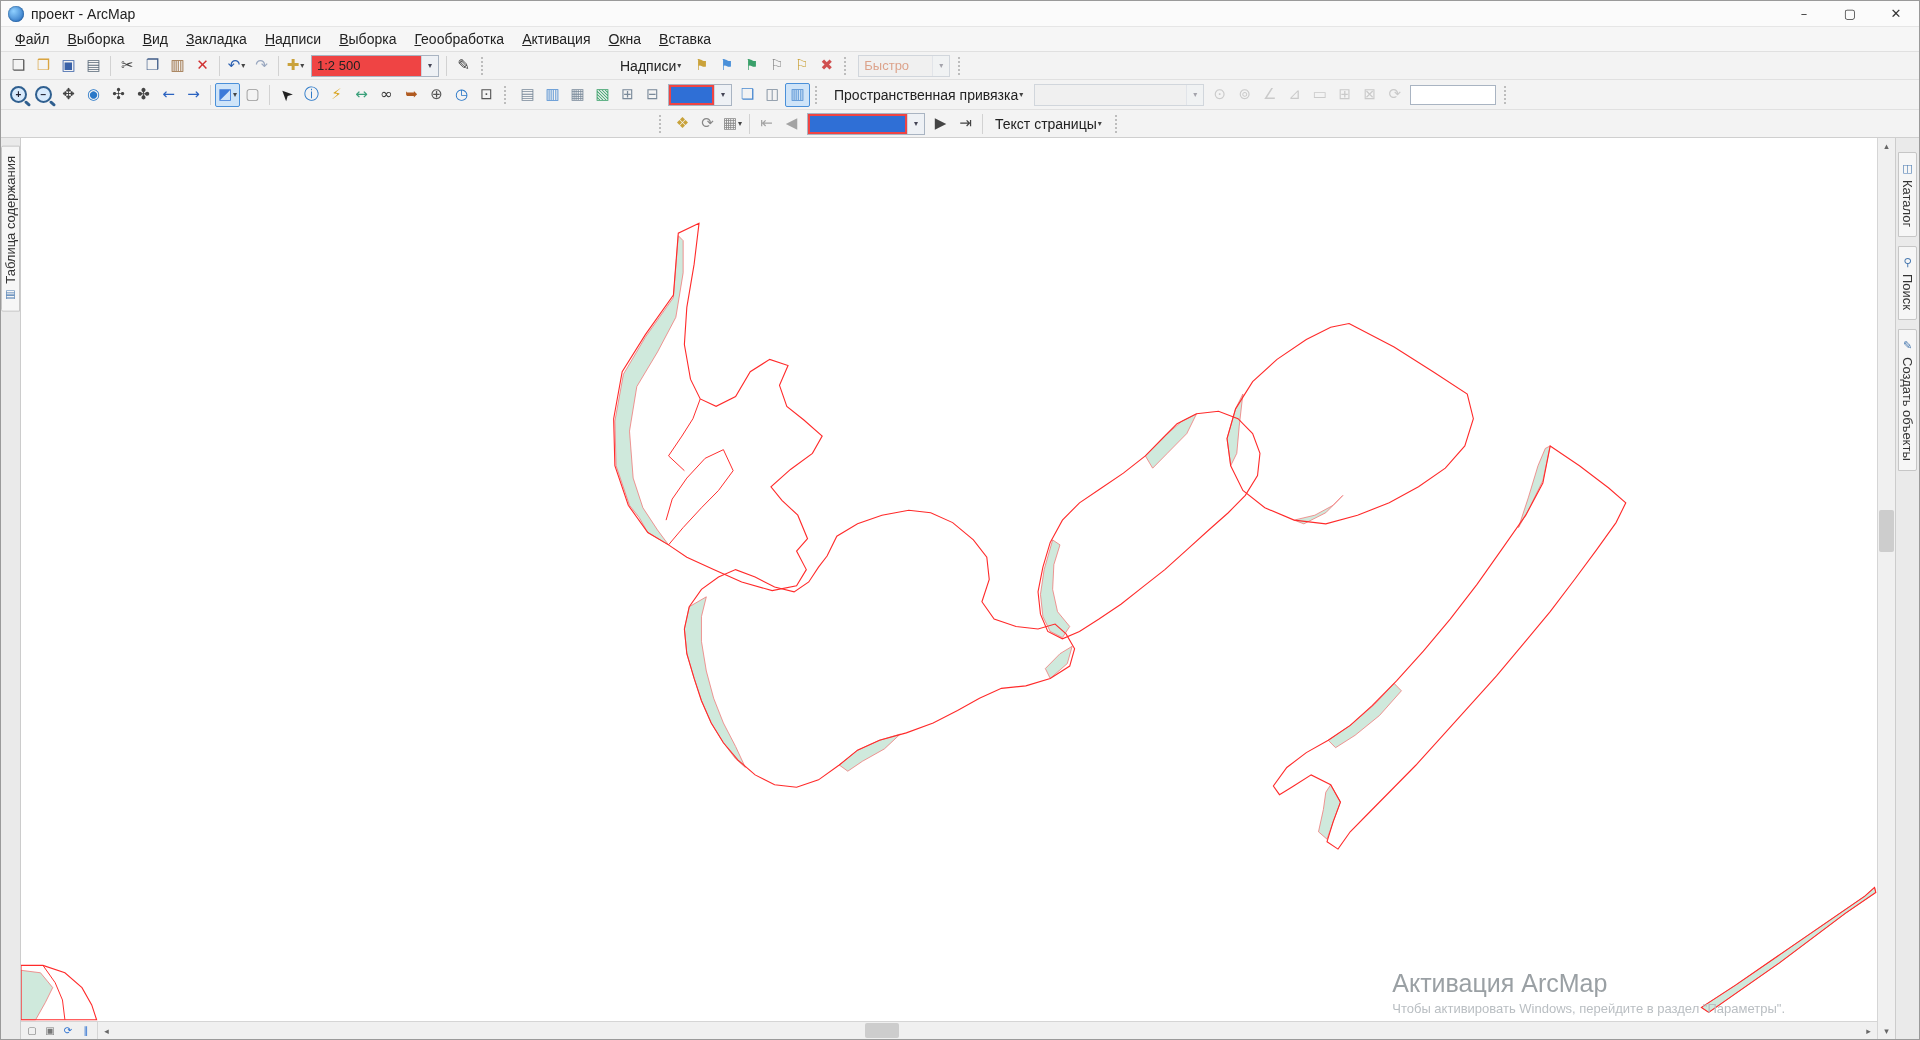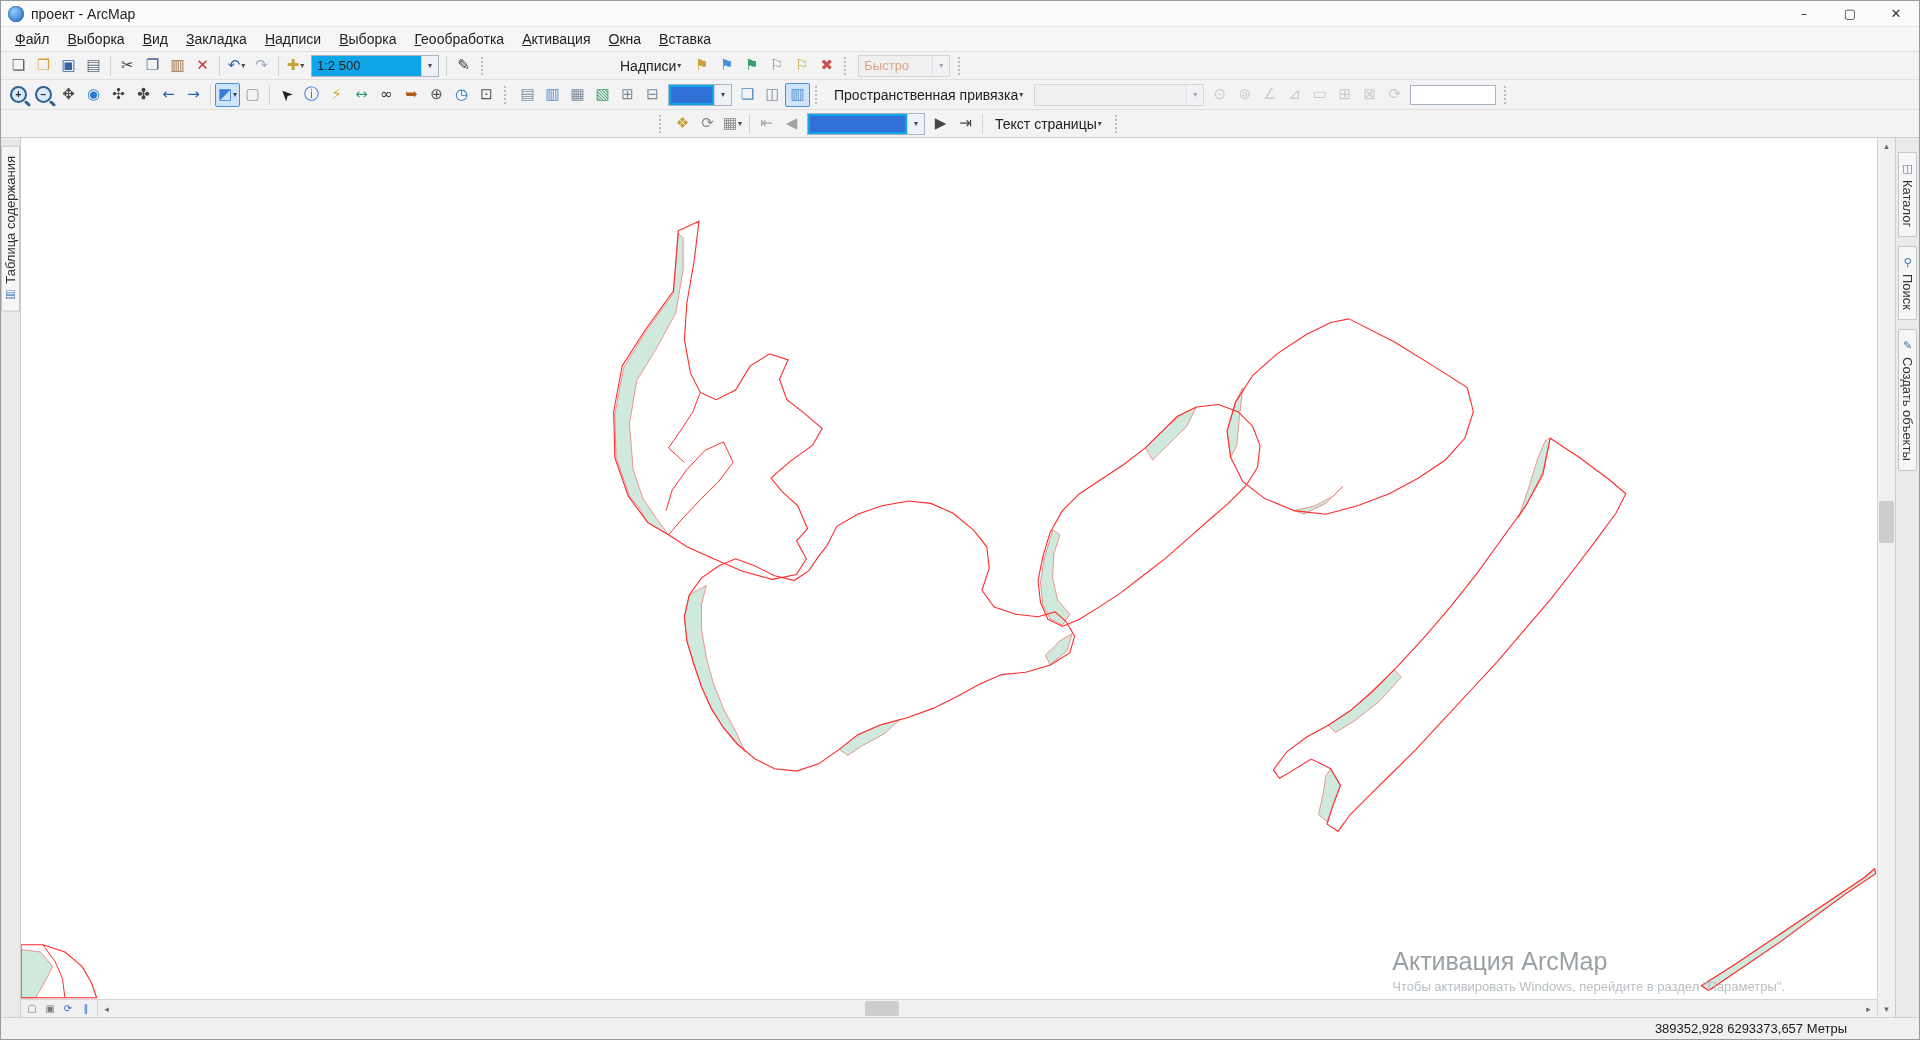--- a/index.html
+++ b/index.html
@@ -16,21 +16,21 @@
   
   .trow{display:flex;align-items:center;background:#f3f3f3;border-top:1px solid #e0e0e0;padding-left:5px;overflow:hidden}
   .tbtn{width:23px;height:22px;display:inline-flex;align-items:center;justify-content:center;border:1px solid transparent;border-radius:2px;flex:0 0 auto}
   .tbtn .g{font-size:15px;line-height:1;font-family:"DejaVu Sans",sans-serif;display:inline-block}
   .tbtn.pressed{background:#cfe4f8;border-color:#4a90d9}
   .dis{opacity:.45}
   .caret{font-size:8px;color:#444;margin-left:1px;font-family:"DejaVu Sans",sans-serif}
   .tsep{width:1px;height:20px;background:#d2d2d2;margin:0 4px;flex:0 0 1px}
   .grip{width:4px;height:18px;margin:0 5px;border-left:2px dotted #bdbdbd;flex:0 0 4px}
   .tspacer{display:inline-block;height:1px;flex:0 0 auto}
-  .combo{height:22px;background:#0ea5e9;border:1px solid #a9b4c2;display:inline-flex;align-items:stretch;margin:0 3px;box-sizing:border-box;flex:0 0 auto}
+  .combo{height:22px;background:#ef4444;border:1px solid #a9b4c2;display:inline-flex;align-items:stretch;margin:0 3px;box-sizing:border-box;flex:0 0 auto}
   .combo.dis{background:#ededed}
   .combo.dis .cv{color:#c2410c}
   .cv{flex:1;padding:1px 5px;font-size:13px;white-space:nowrap;overflow:hidden;display:flex;align-items:center}
   .cv.sel{background:#2f6fd6;color:#eaf2ff;margin:2px;padding:0 3px}
   .cbtn{width:16px;display:flex;align-items:center;justify-content:center;font-size:8px;color:#445;background:#eef1f5;border-left:1px solid #ccd4de;font-family:"DejaVu Sans",sans-serif}
   .tlbl{display:inline-flex;align-items:center;padding:2px 8px;font-size:14px;white-space:nowrap;flex:0 0 auto}
   .tinput{height:20px;background:#fff;border:1px solid #a9b4c2;margin:0 3px;display:inline-block;box-sizing:border-box;flex:0 0 auto}
   .mag{width:13px;height:13px;border:2px solid #2f5f8f;border-radius:50%;background:#d8eafc;position:relative;display:flex;align-items:center;justify-content:center;font-size:10px;font-weight:bold;color:#223;box-sizing:content-box}
   .mag::after{content:"";position:absolute;width:7px;height:3px;background:#2f5f8f;right:-6px;bottom:-4px;transform:rotate(40deg);border-radius:2px}
   
@@ -403,16 +403,13 @@
           <span class="vtabicon">⚲</span>
           <span>Поиск</span>
         </div>
         <div class="vtab">
           <span class="vtabicon">✎</span>
           <span>Создать объекты</span>
         </div>
       </div>
   </div>
 
-  <div class="statusbar">
-    <span class="coords">389352,928  6293373,657 Метры</span>
-  </div>
 </div>
 
 </body></html>

